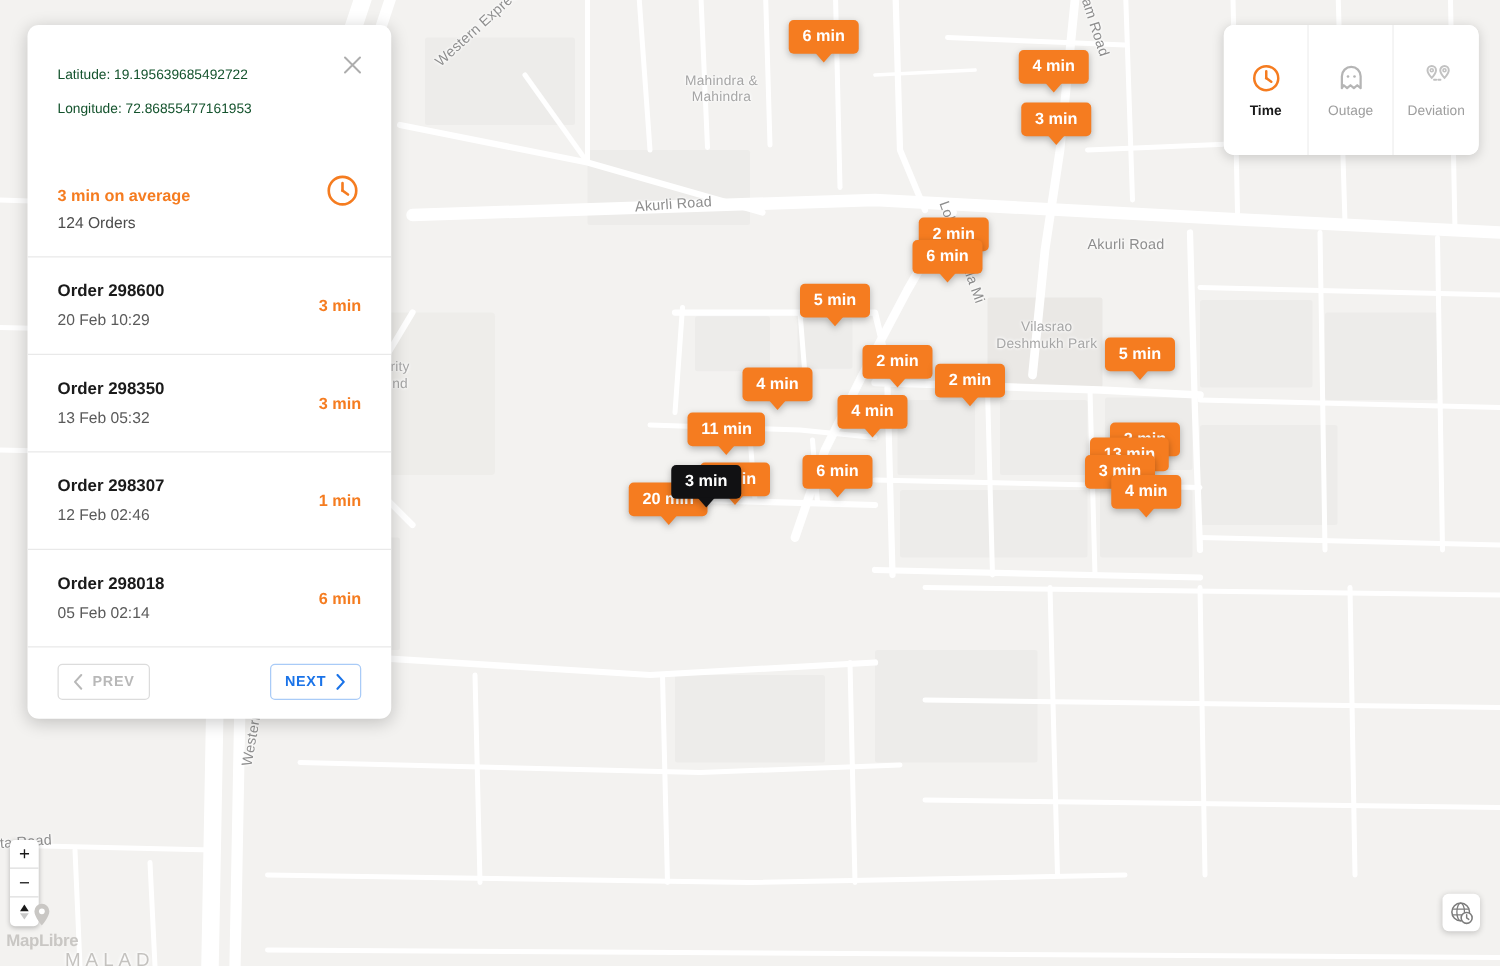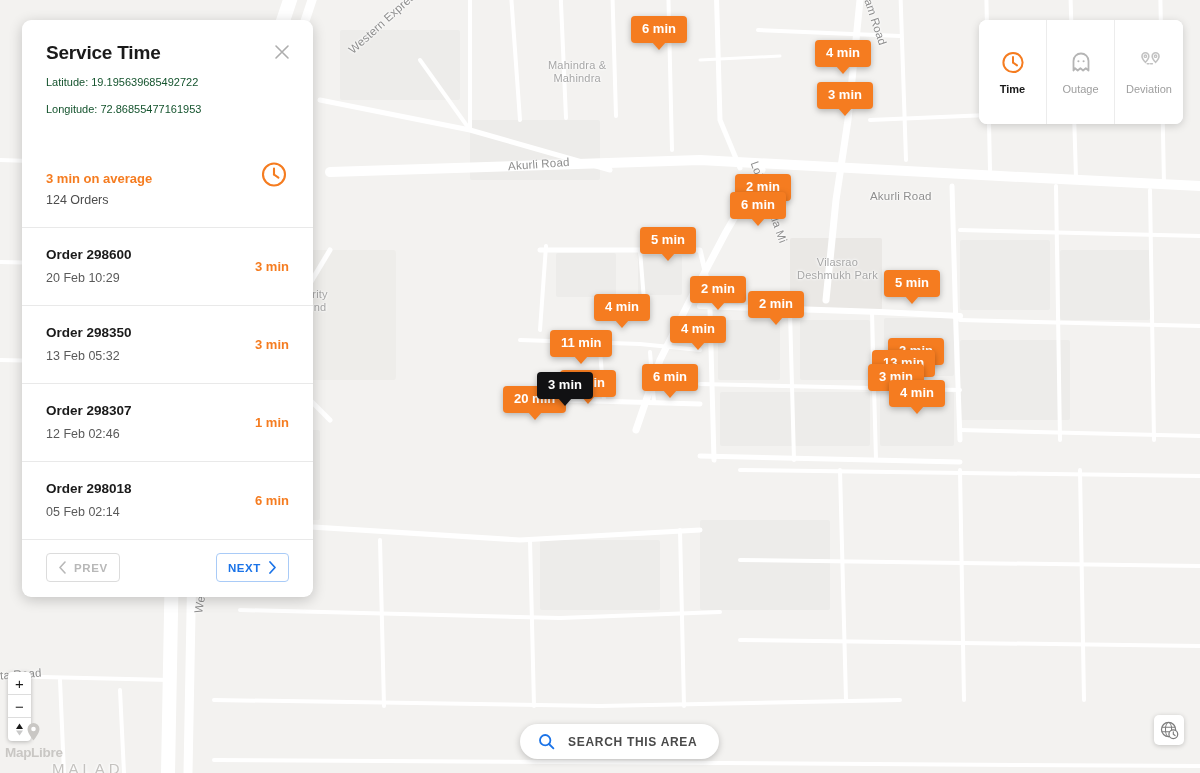--- a/index.html
+++ b/index.html
@@ -333,21 +333,20 @@
         <div class="marker" style="left: 642px; top: 364px; z-index: 25;">6 min</div>
         <div class="marker" style="left: 889px; top: 380px; z-index: 26;">4 min</div>
         <div class="marker" style="left: 560px; top: 370px; z-index: 27;">7 min</div>
         <div class="marker" style="left: 503px; top: 386px; z-index: 28;">20 min</div>
         <div class="marker selected" style="left: 537px; top: 372px; z-index: 60;">3 min</div>
       </div>
   </div>
 
   <div class="panel">
     <div class="panel-head">
-      <div class="panel-title">Service Time</div>
       <div class="close-btn">
         <svg width="22" height="22" viewBox="0 0 22 22">
             <path d="M5 5 L17 17 M17 5 L5 17" stroke="#6b6b6b" stroke-width="1.6" fill="none" stroke-linecap="round"></path>
           </svg>
       </div>
       <div class="coord">Latitude: 19.195639685492722</div>
       <div class="coord">Longitude: 72.86855477161953</div>
       <div class="avg-row">
         <div>
           <div class="avg-main">3 min on average</div>
@@ -457,27 +456,20 @@
   </div>
 
   <div class="attrib">
     <svg width="17" height="20" viewBox="0 0 17 20">
       <path d="M8.5 1 a6 6 0 0 1 6 6 c0 4.4 -6 11.4 -6 11.4 S2.5 11.4 2.5 7 a6 6 0 0 1 6 -6 z" fill="#c9c7c4"></path>
       <circle cx="8.5" cy="7" r="2.3" fill="#ffffff"></circle>
     </svg>
     <span class="attrib-text">MapLibre</span>
   </div>
 
-  <div class="search-area">
-    <svg width="17" height="17" viewBox="0 0 17 17">
-      <circle cx="7.2" cy="7.2" r="5.2" fill="none" stroke="#1a73e8" stroke-width="1.8"></circle>
-      <path d="M11 11 L15.4 15.4" stroke="#1a73e8" stroke-width="1.8" stroke-linecap="round"></path>
-    </svg>
-    <span class="search-label">SEARCH THIS AREA</span>
-  </div>
 
   <div class="globe-btn">
     <svg width="21" height="21" viewBox="0 0 22 22">
       <circle cx="10" cy="10" r="7.4" fill="none" stroke="#7c7c7c" stroke-width="1.3"></circle>
       <ellipse cx="10" cy="10" rx="3.2" ry="7.4" fill="none" stroke="#7c7c7c" stroke-width="1.1"></ellipse>
       <path d="M2.8 7.6 L17.2 7.6 M2.8 12.4 L17.2 12.4" stroke="#7c7c7c" stroke-width="1.1"></path>
       <circle cx="15" cy="15" r="4.6" fill="#fff" stroke="#7c7c7c" stroke-width="1.3"></circle>
       <path d="M15 12.4 L15 15 L16.8 16.3" fill="none" stroke="#7c7c7c" stroke-width="1.2" stroke-linecap="round"></path>
     </svg>
   </div>

